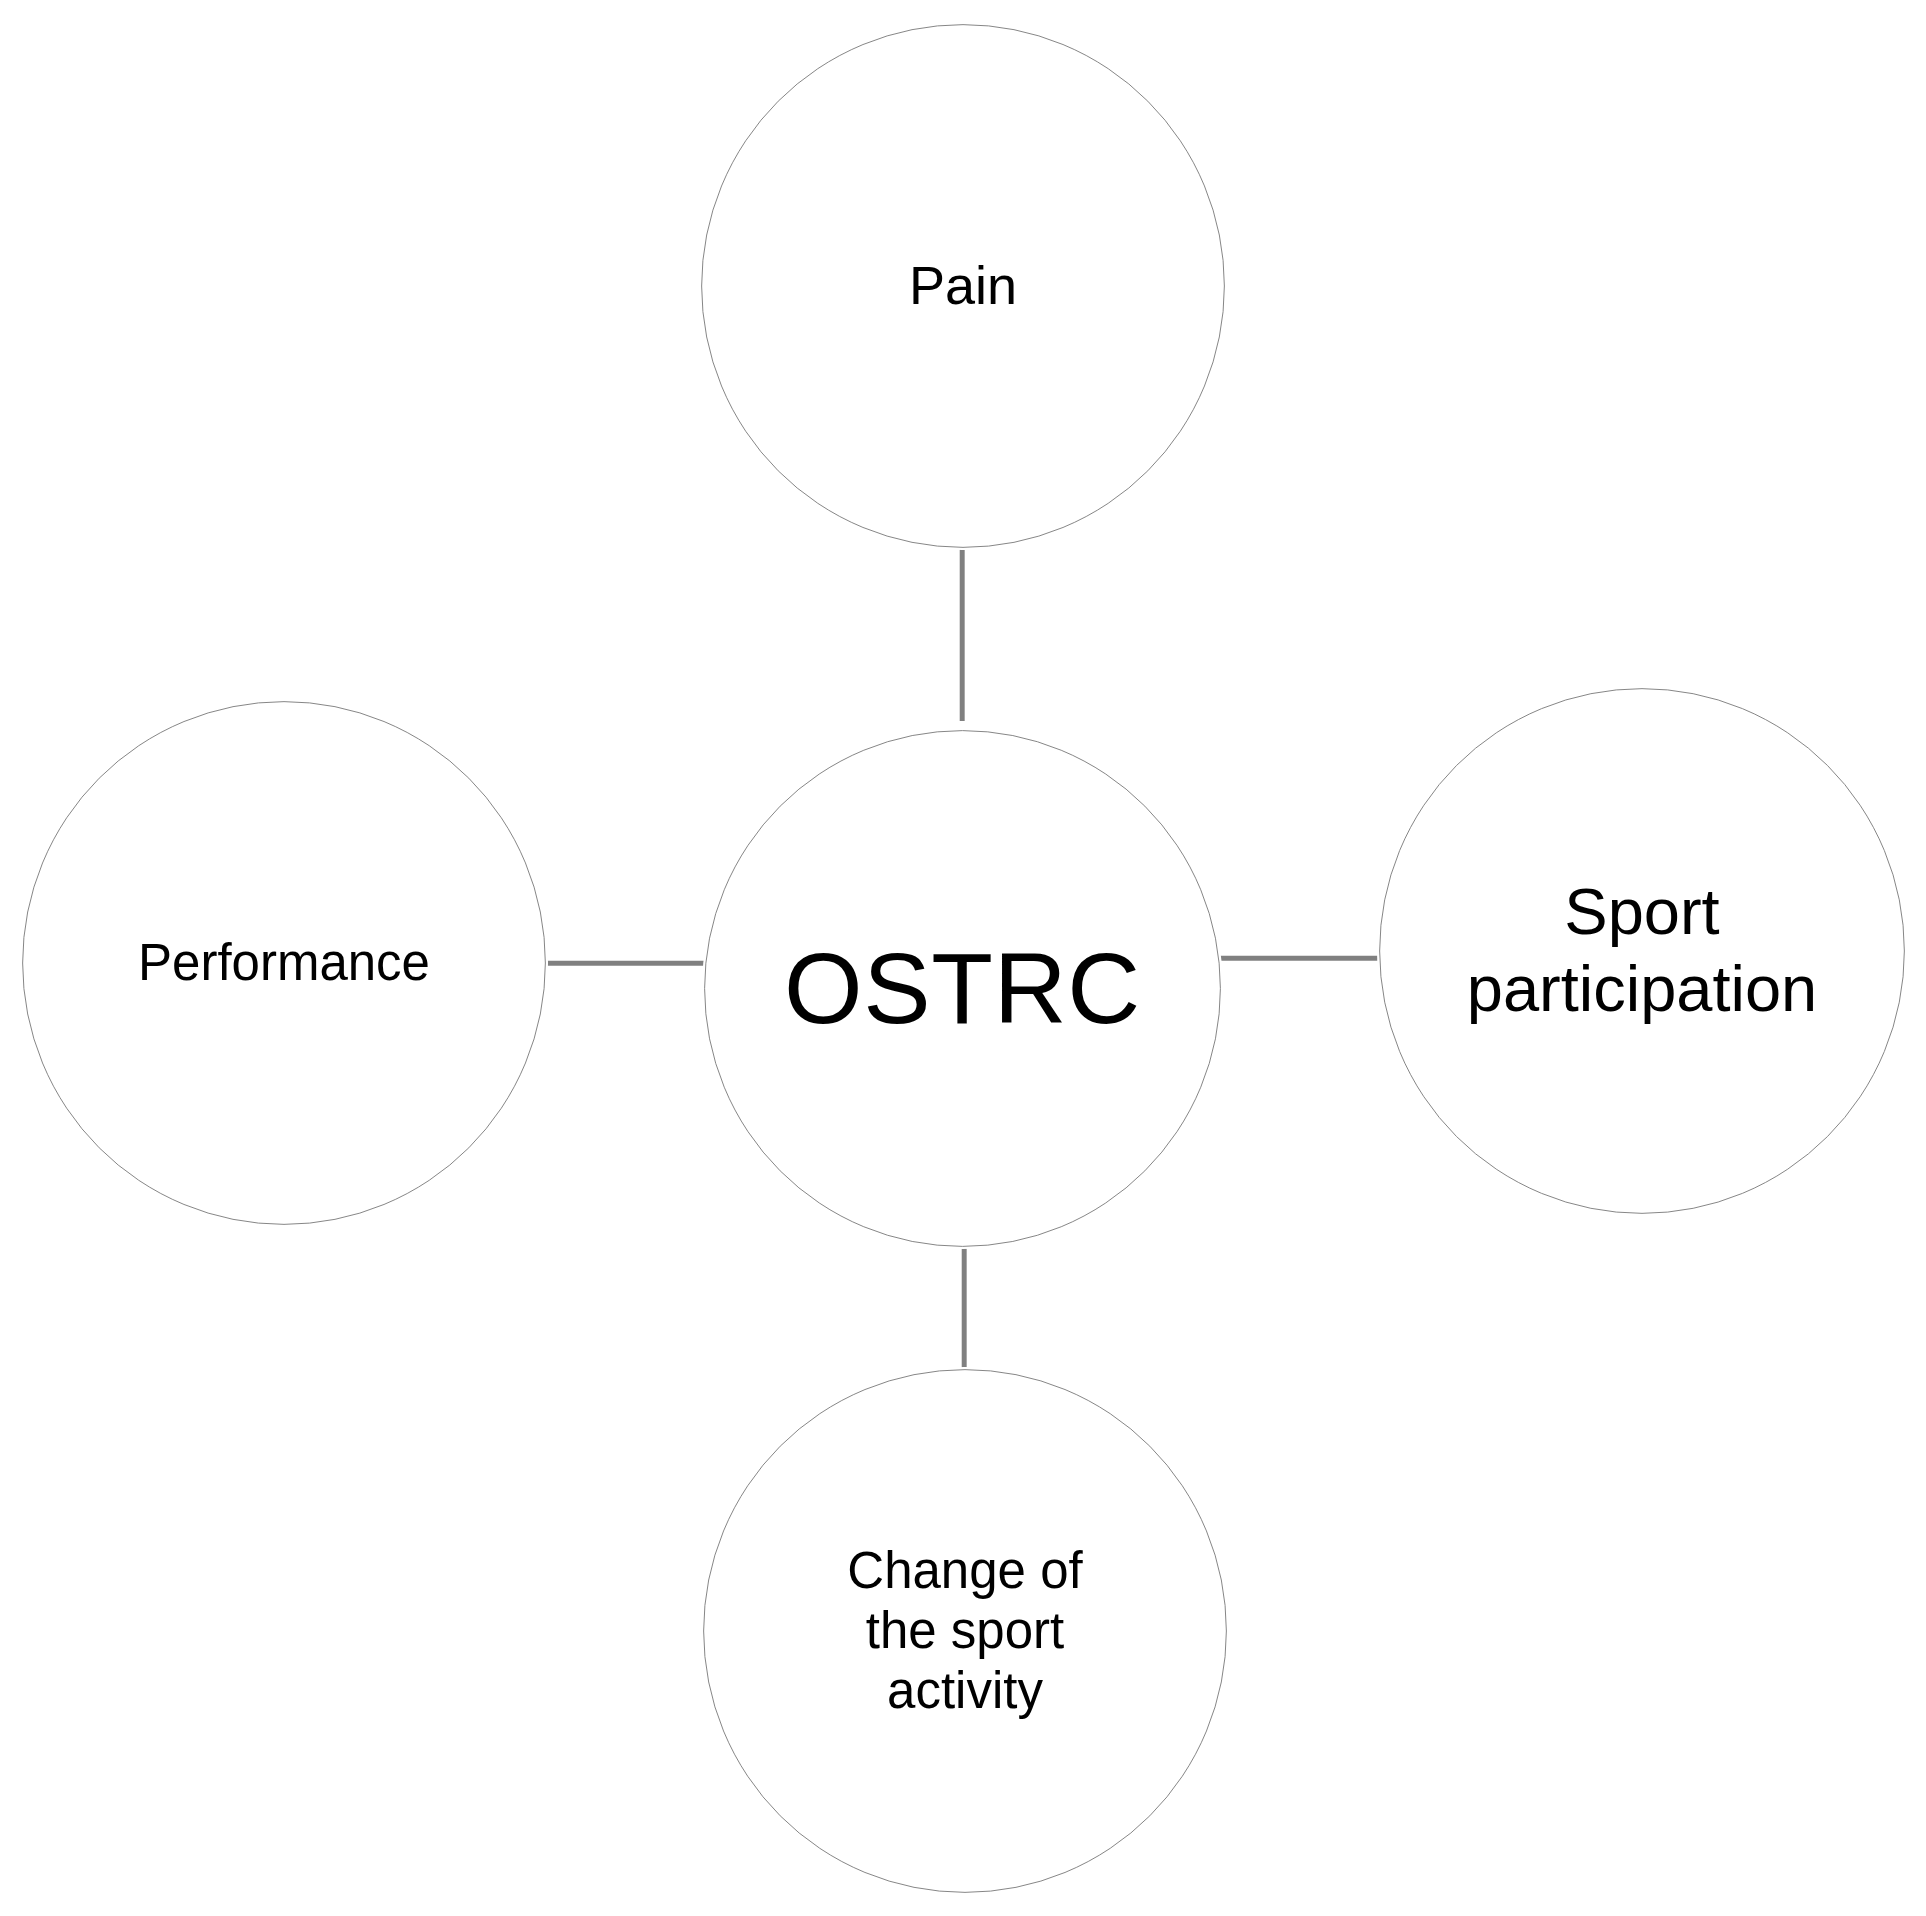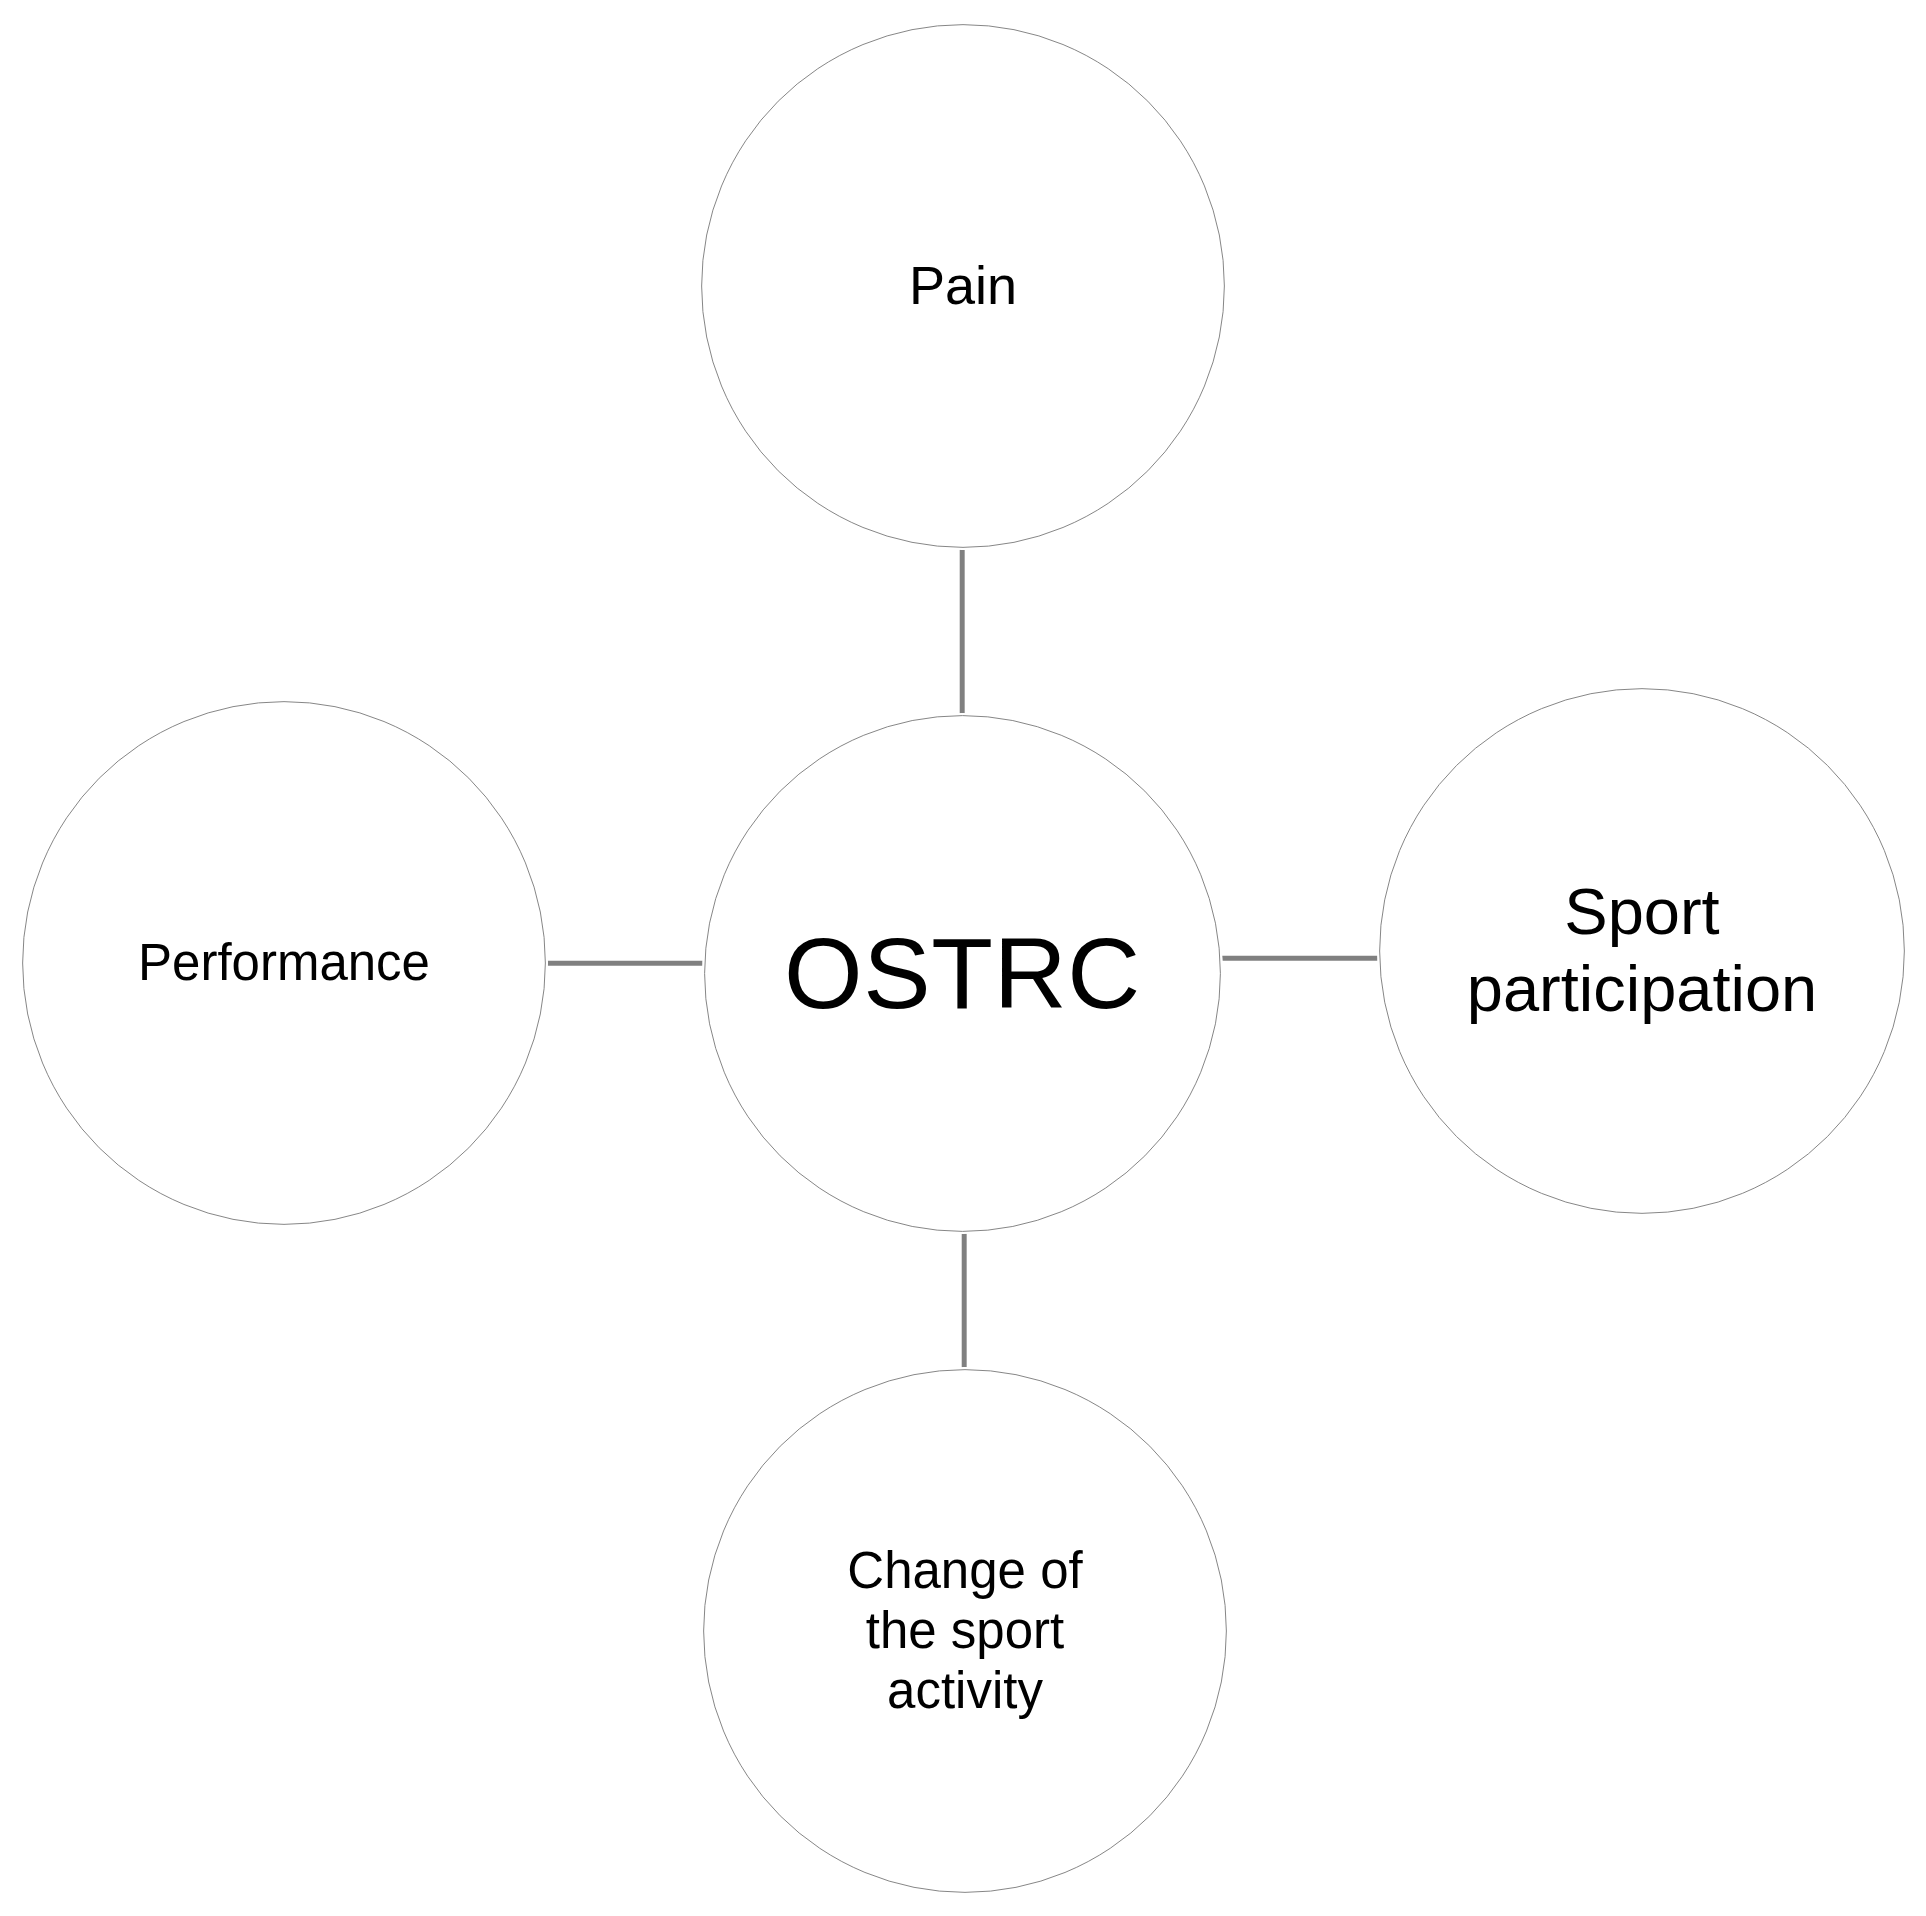--- a/index.html
+++ b/index.html
@@ -51,21 +51,21 @@
     top: 699px;
     width: 528px;
     height: 528px;
   }
   #node-performance .node-label {
     font-size: 51px;
   }
   
   #node-ostrc {
     left: 702px;
-    top: 713px;
+    top: 728px;
     width: 521px;
     height: 521px;
   }
   #node-ostrc .node-label {
     font-size: 101px;
     letter-spacing: 0.7px;
   }
   
   #node-sport {
     left: 1377px;

